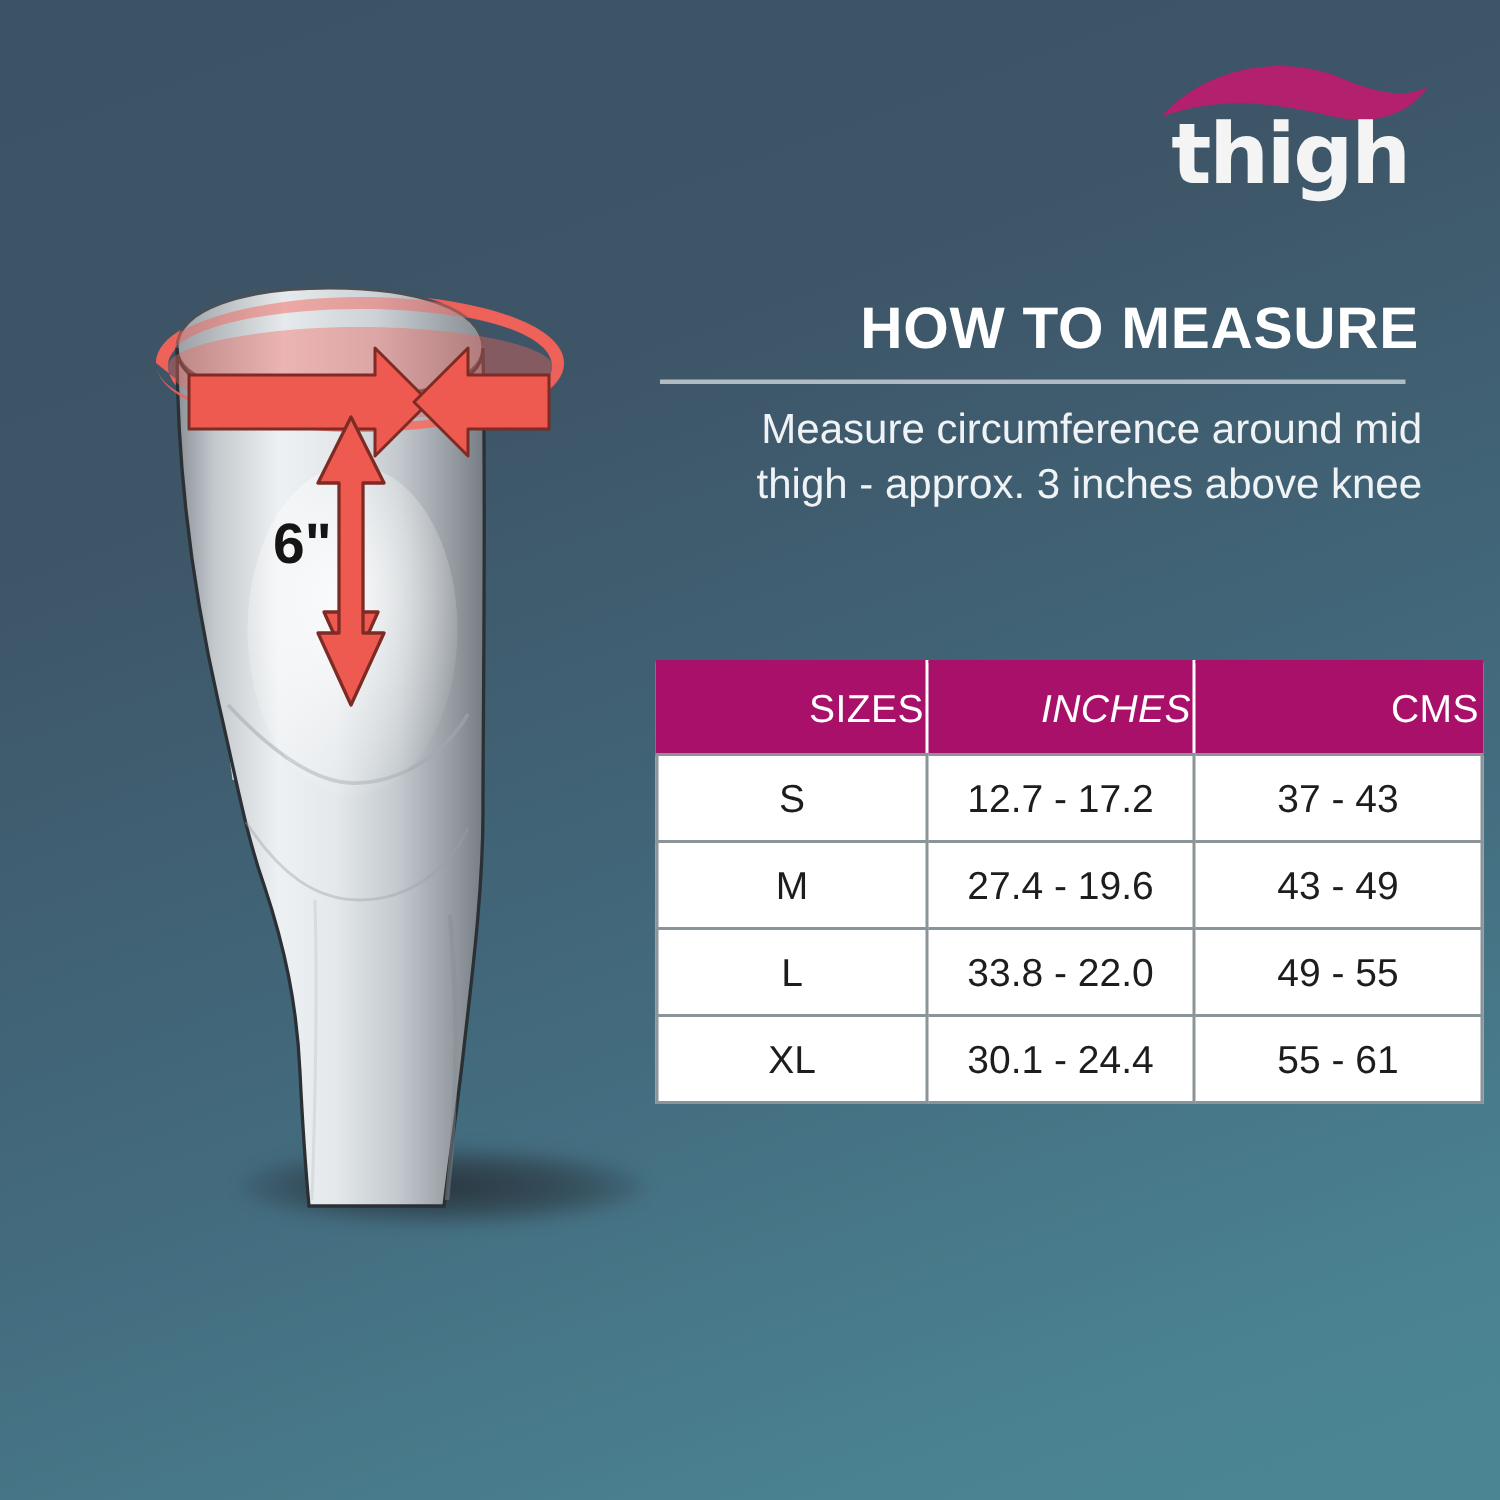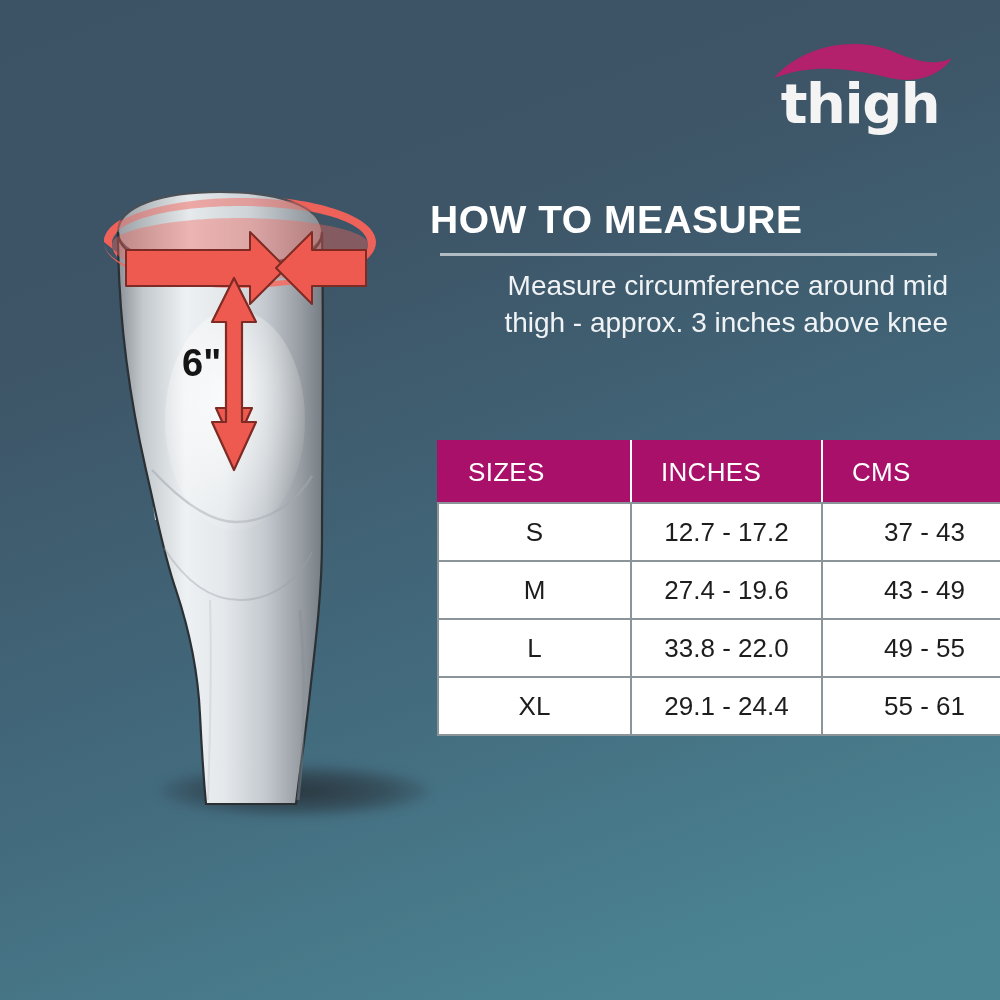--- a/index.html
+++ b/index.html
@@ -47,21 +47,21 @@
     line-height: 1;
     font-family: "DejaVu Sans", sans-serif;
   }
 
   
   #headline {
     position: absolute;
     left: 430px;
     top: 198px;
     width: 516px;
-    text-align: left;
+    text-align: right;
     color: #ffffff;
     font-size: 39px;
     font-weight: bold;
     letter-spacing: 0.5px;
     font-family: "Liberation Sans", sans-serif;
   }
   #headline-rule {
     position: absolute;
     left: 440px;
     top: 253px;
@@ -94,36 +94,36 @@
   }
   #size-table th, #size-table td {
     border: 2px solid #8a9499;
     height: 54px;
     font-size: 26px;
     font-weight: normal;
   }
   #size-table thead th {
     background: #a9106a;
     color: #ffffff;
-    text-align: left;
-    padding-left: 29px;
+    text-align: right;
+    padding-left: 16px;
     border-color: #a9106a;
     border-right-color: #ffffff;
     border-bottom-color: #8a9499;
     font-weight: normal;
     letter-spacing: 0.3px;
     height: 58px;
   }
   #size-table thead th:last-child { border-right-color: #a9106a; }
   #size-table tbody td {
     color: #1d1d1d;
     text-align: center;
   }
   .col-sizes   { width: 161px; }
-  .col-inches  { width: 159px; }
+  .col-inches  { width: 159px; font-style: italic; }
   .col-cms     { width: 173px; }
 
   
   #leg-figure {
     position: absolute;
     left: 60px;
     top: 170px;
     width: 360px;
     height: 680px;
   }
@@ -191,21 +191,21 @@
         <td>27.4 - 19.6</td>
         <td>43 - 49</td>
       </tr>
       <tr>
         <td>L</td>
         <td>33.8 - 22.0</td>
         <td>49 - 55</td>
       </tr>
       <tr>
         <td>XL</td>
-        <td>29.1 - 24.4</td>
+        <td>30.1 - 24.4</td>
         <td>55 - 61</td>
       </tr>
     </tbody>
   </table>
 
   <div id="leg-figure">
 
     <div id="shadow"></div>
 
     <svg class="svg-layer" viewBox="0 0 360 680">

